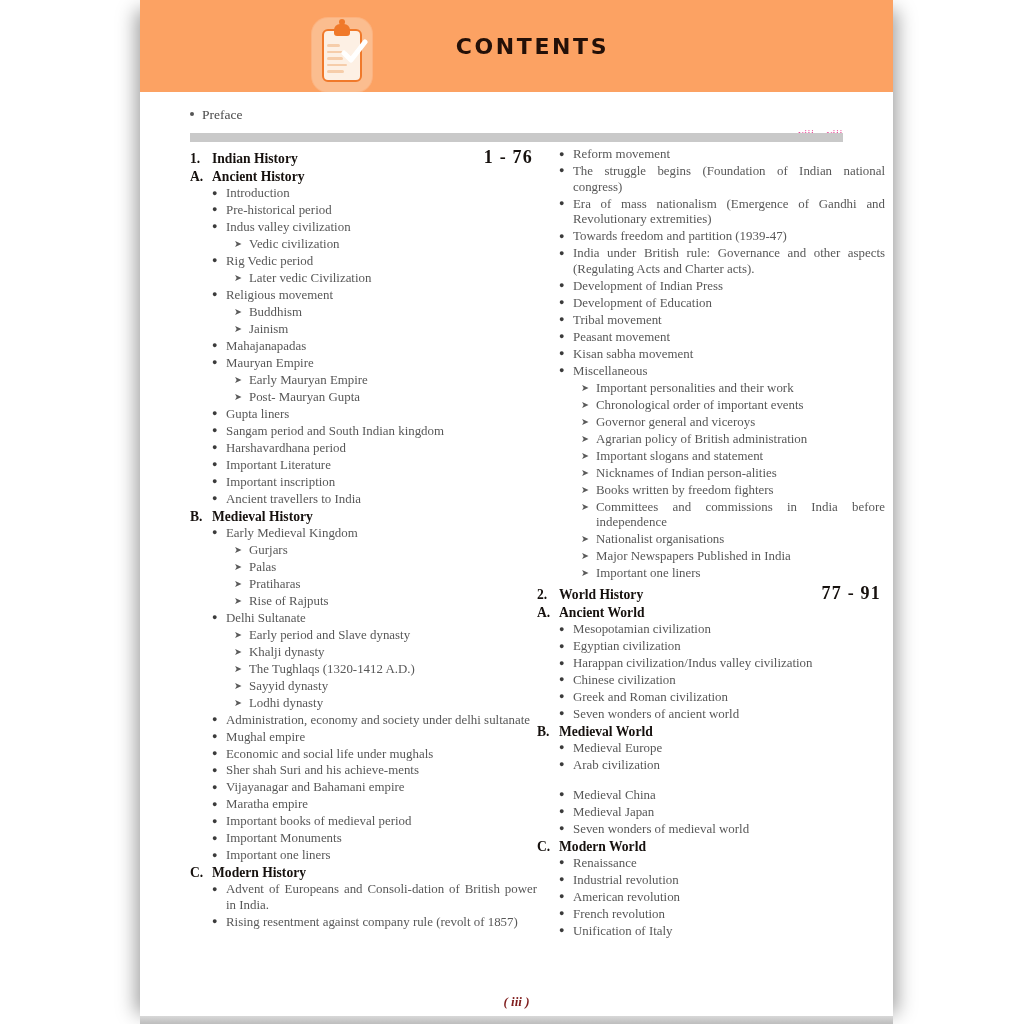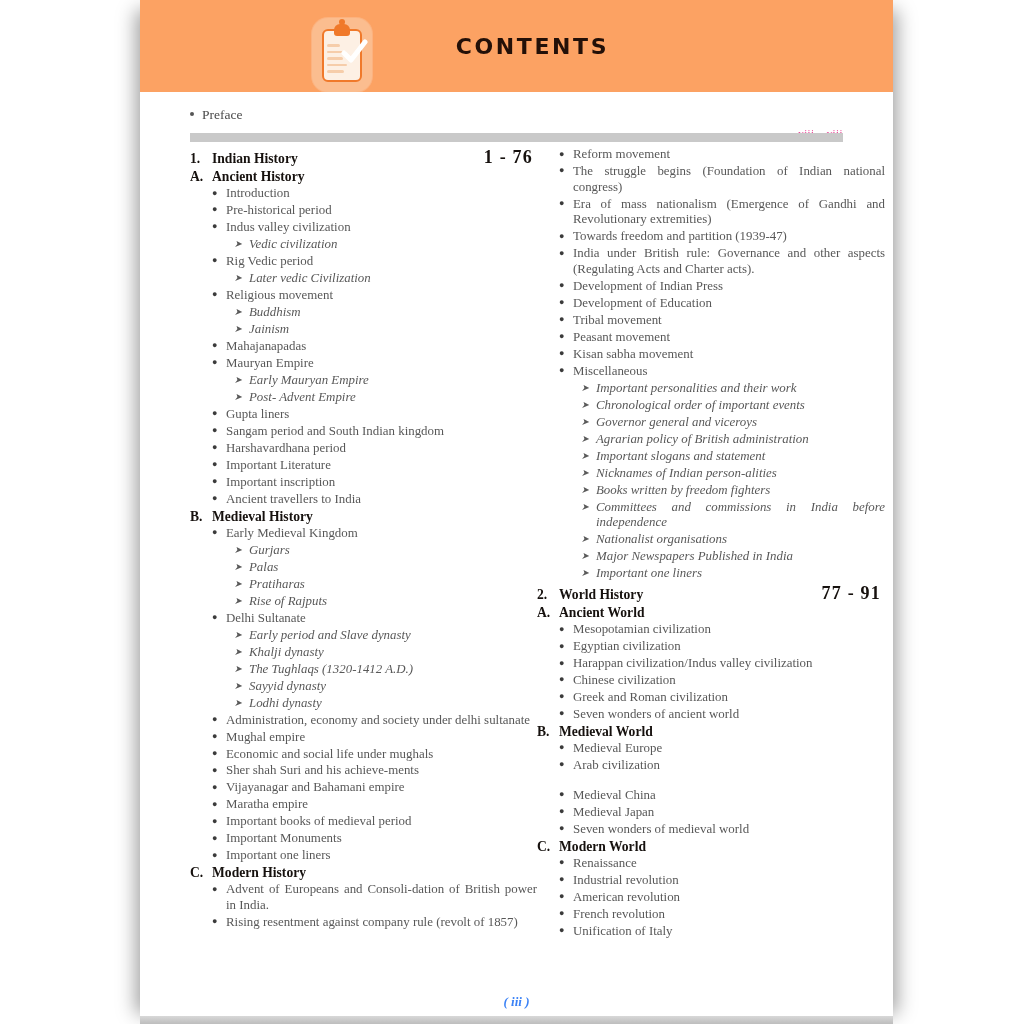--- a/index.html
+++ b/index.html
@@ -208,21 +208,21 @@
     margin-bottom: 1px;
   }
   .section .num { width: 22px; flex: 0 0 22px; }
 
   ul.lvl1, ul.lvl2 {
     list-style: none;
     margin: 0;
     padding: 0;
   }
   ul.lvl1 { margin-left: 22px; }
-  ul.lvl2 { margin-left: 22px; font-style: italic; }
+  ul.lvl2 { margin-left: 22px; }
 
   li.b1, li.b2 {
     position: relative;
     font-size: 12.9px;
     line-height: 15.6px;
     color: #585858;
     margin-bottom: 1.4px;
     padding-left: 14px;
     text-align: justify;
   }
@@ -252,21 +252,21 @@
   li.spacer::before { content: none; }
 
   
   .footer {
     position: absolute;
     left: 0;
     top: 994px;
     width: 100%;
     text-align: center;
     font-size: 13px;
-    color: #3b82f6;
+    color: #7f1d1d;
   }
   .footer i { font-style: italic; font-weight: bold; }
   .page-bottom-edge {
     position: absolute;
     left: 0;
     top: 1016px;
     width: 100%;
     height: 8px;
     background: linear-gradient(to bottom, #d8d8d8, #bdbdbd);
   }
@@ -331,21 +331,21 @@
               </ul>
               <li class="b1 just">Religious movement</li>
               <ul class="lvl2">
                 <li class="b2 just">Buddhism</li>
                 <li class="b2 just">Jainism</li>
               </ul>
               <li class="b1 just">Mahajanapadas</li>
               <li class="b1 just">Mauryan Empire</li>
               <ul class="lvl2">
                 <li class="b2 just">Early Mauryan Empire</li>
-                <li class="b2 just">Post- Advent Empire</li>
+                <li class="b2 just">Post- Mauryan Gupta</li>
               </ul>
               <li class="b1 just">Gupta liners</li>
               <li class="b1 just">Sangam period and South Indian kingdom</li>
               <li class="b1 just">Harshavardhana period</li>
               <li class="b1 just">Important Literature</li>
               <li class="b1 just">Important inscription</li>
               <li class="b1 just">Ancient travellers to India</li>
             </ul>
             <div class="section">
               <span class="num">B.</span>

